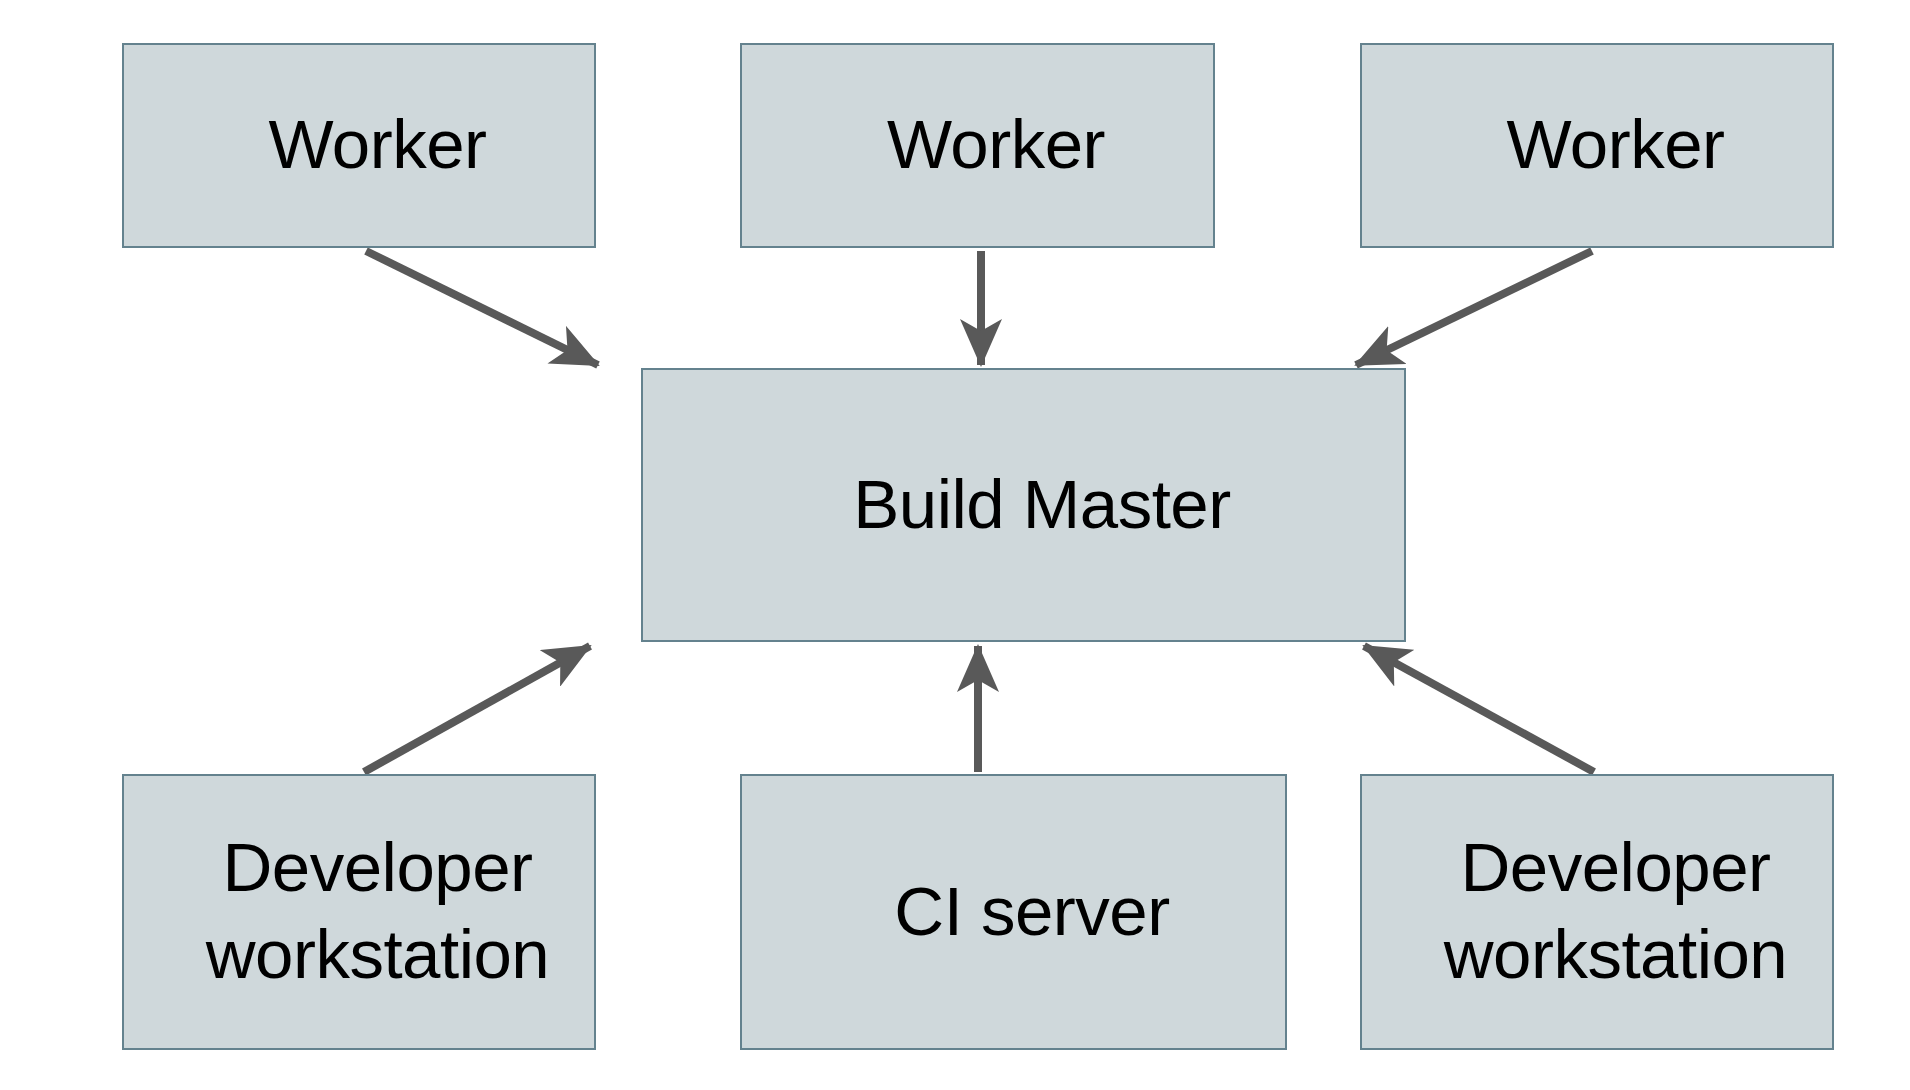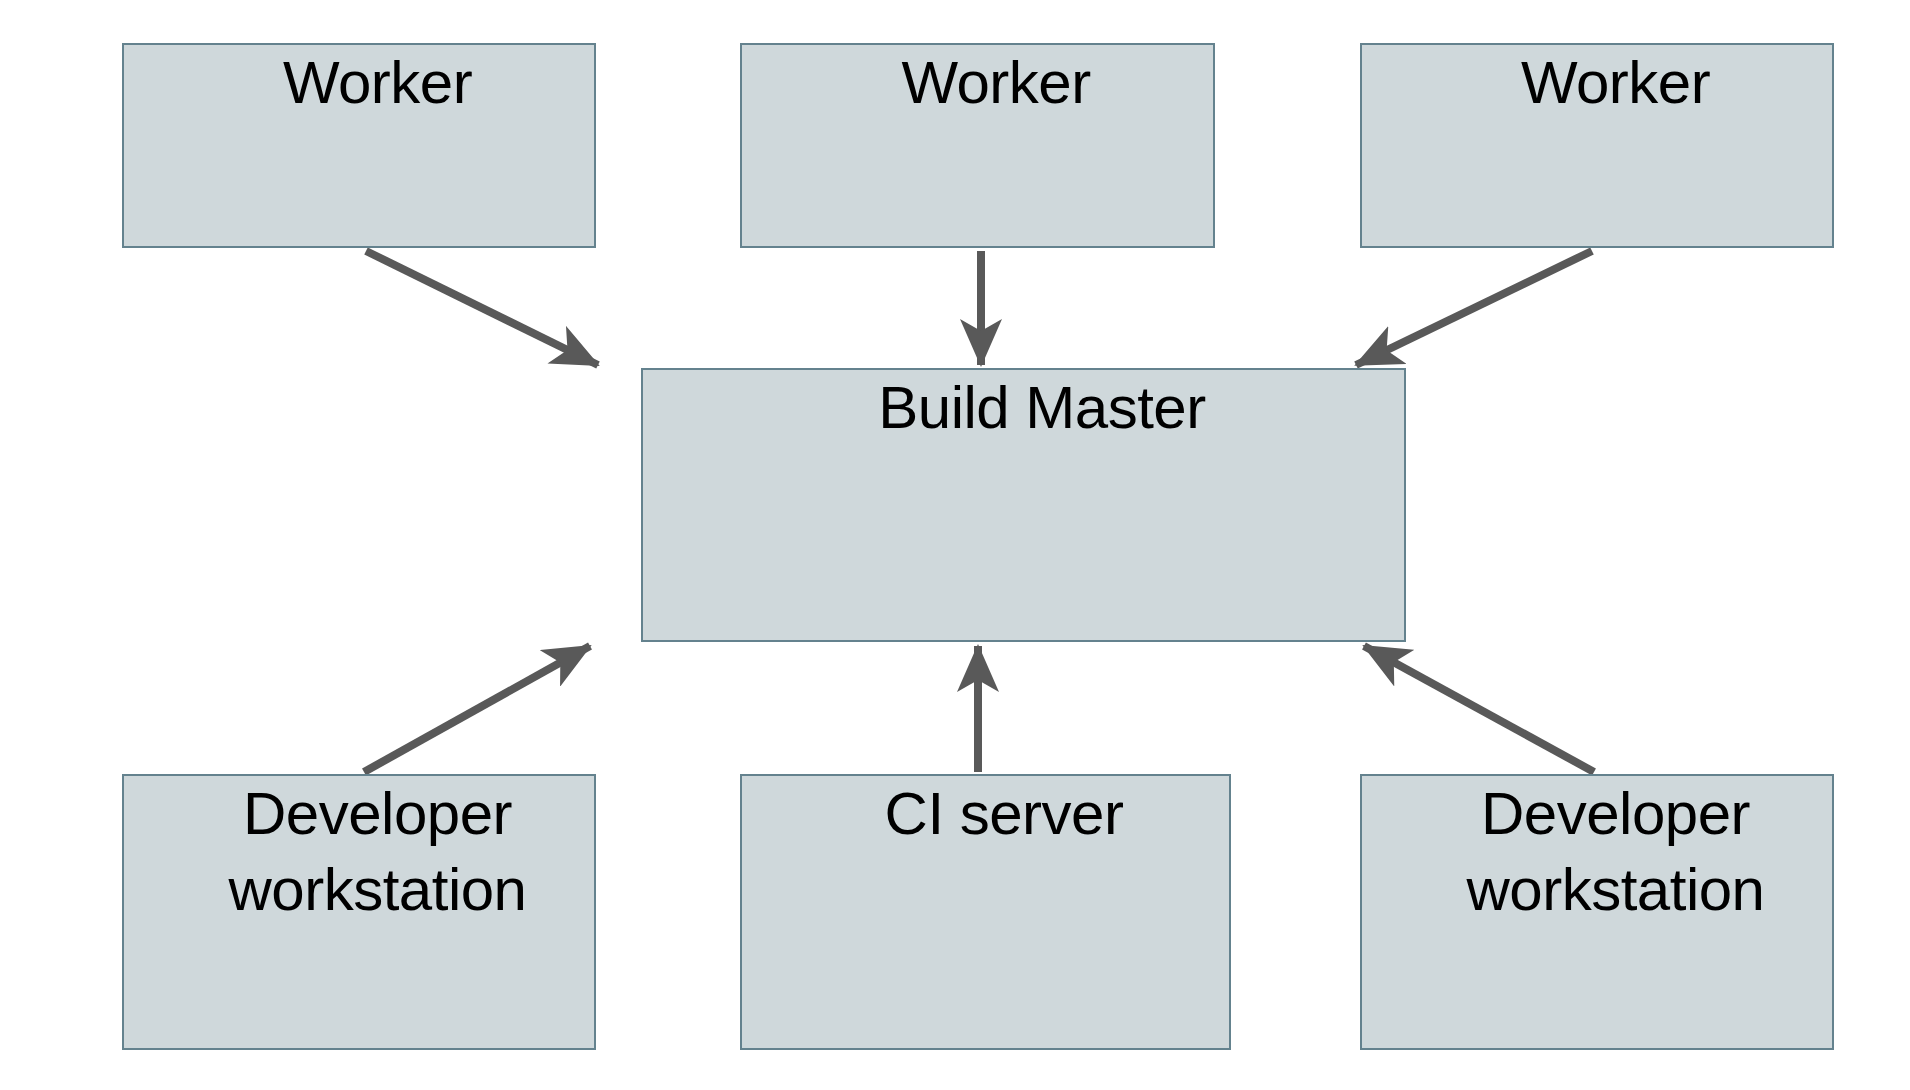--- a/index.html
+++ b/index.html
@@ -18,35 +18,35 @@
     font-family:"Liberation Sans","DejaVu Sans",sans-serif;
   }
   .arrows{position:absolute;left:0;top:0;width:1910px;height:1090px;}
   .arrows line{stroke:var(--arrow);stroke-width:8;}
   .arrows .head{fill:var(--arrow);}
   .node{
     position:absolute;
     box-sizing:border-box;
     background:var(--node-fill);
     border:2px solid var(--node-border);
-    display:flex;justify-content:center;
+    display:flex;align-items:center;justify-content:center;
     text-align:center;
     color:var(--text);
-    font-size:60px;
+    font-size:69px;
     line-height:1.26;
     letter-spacing:-0.5px;
     padding-left:37px;
   }
   .node .label{display:block;padding:0 10px;}
   .n-worker-1{left:122px;top:43px;width:474px;height:205px;}
   .n-worker-2{left:740px;top:43px;width:475px;height:205px;}
   .n-worker-3{left:1360px;top:43px;width:474px;height:205px;}
   .n-build-master{left:593px;top:368px;width:765px;height:274px;margin-left:48px;}
   .n-dev-ws-left{left:122px;top:774px;width:474px;height:276px;}
-  .n-ci-server{left:740px;top:774px;width:491px;height:276px;}
+  .n-ci-server{left:740px;top:774px;width:547px;height:276px;}
   .n-dev-ws-right{left:1360px;top:774px;width:474px;height:276px;}
 </style>
 </head>
 <body>
 
 <div class="canvas">
 
   <svg class="arrows" viewBox="0 0 1910 1090" xmlns="http://www.w3.org/2000/svg">
     <defs>
       <marker id="ah" viewBox="0 0 48 42" refX="46" refY="21" markerWidth="48" markerHeight="42" markerUnits="userSpaceOnUse" orient="auto">

